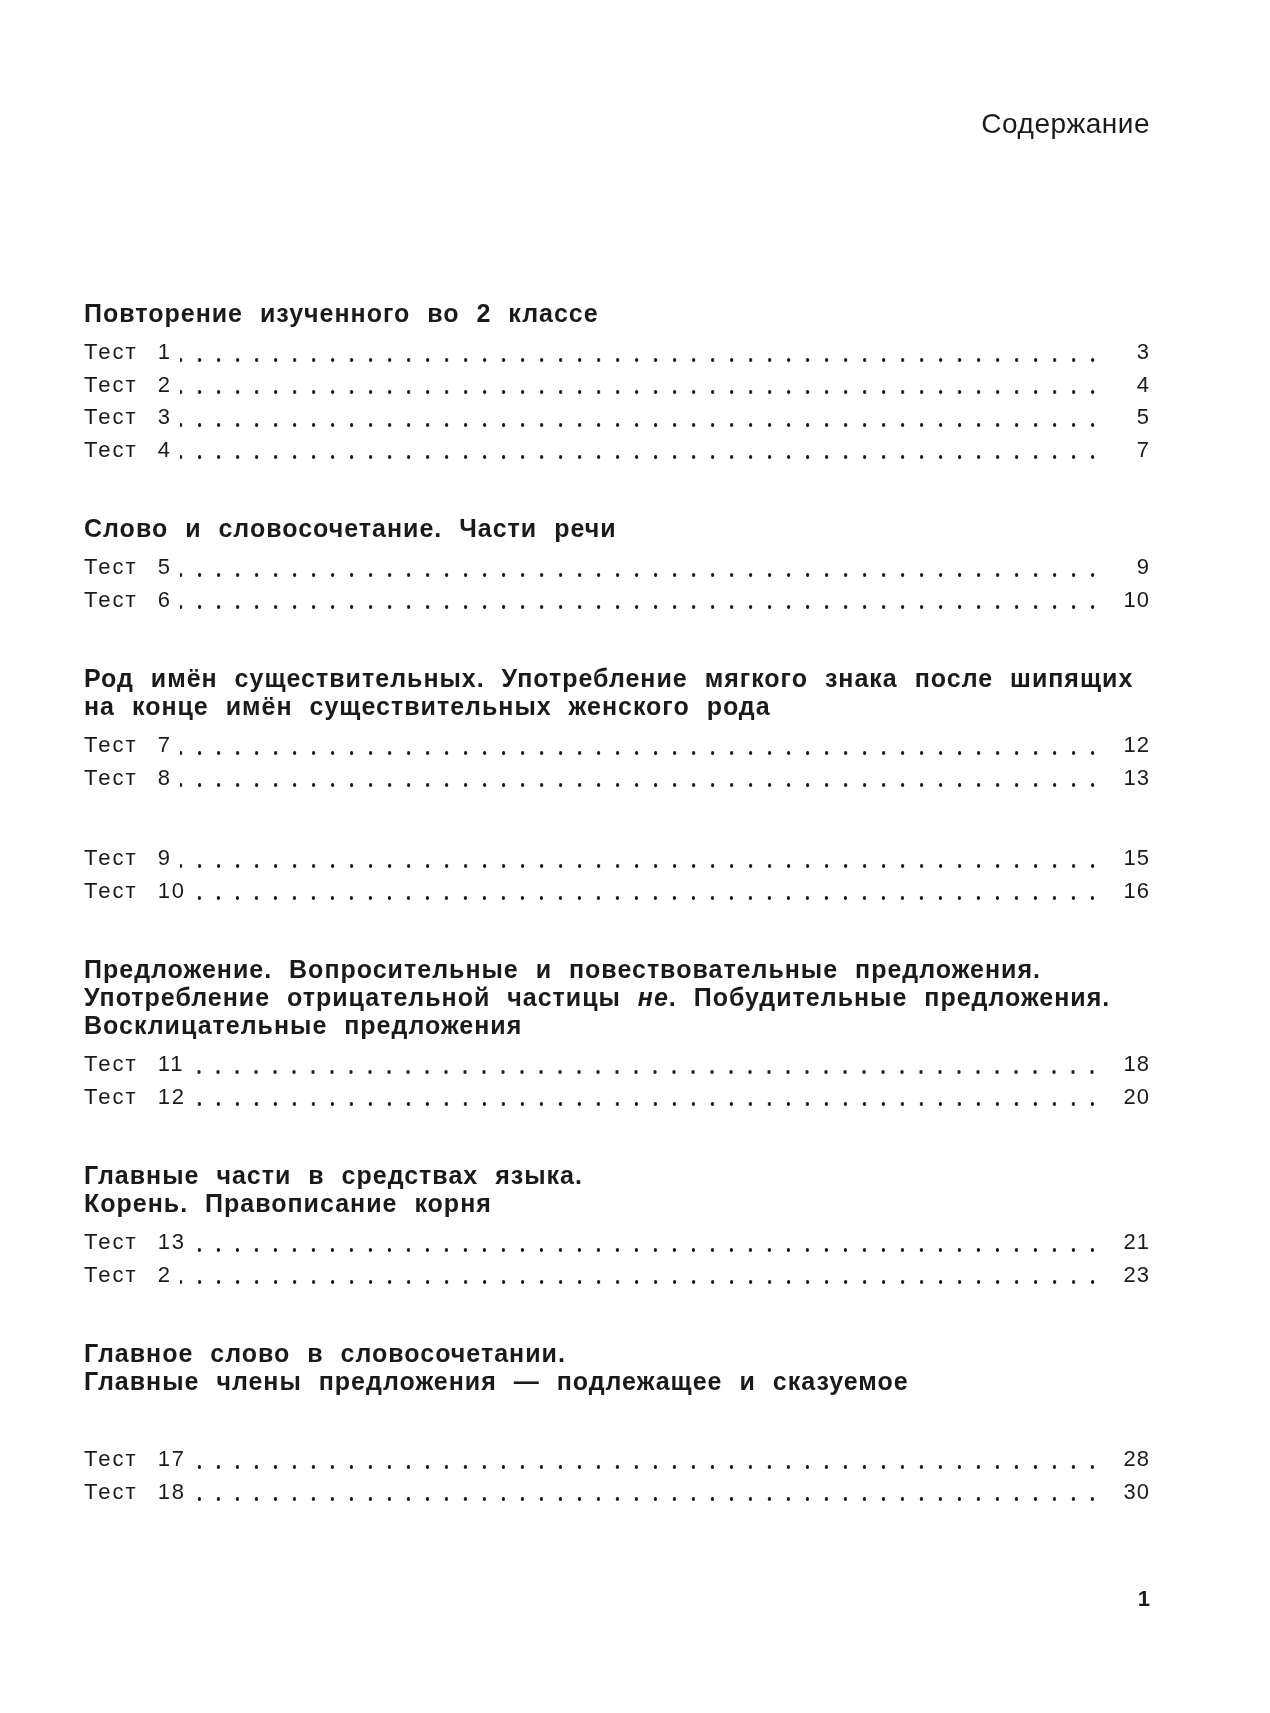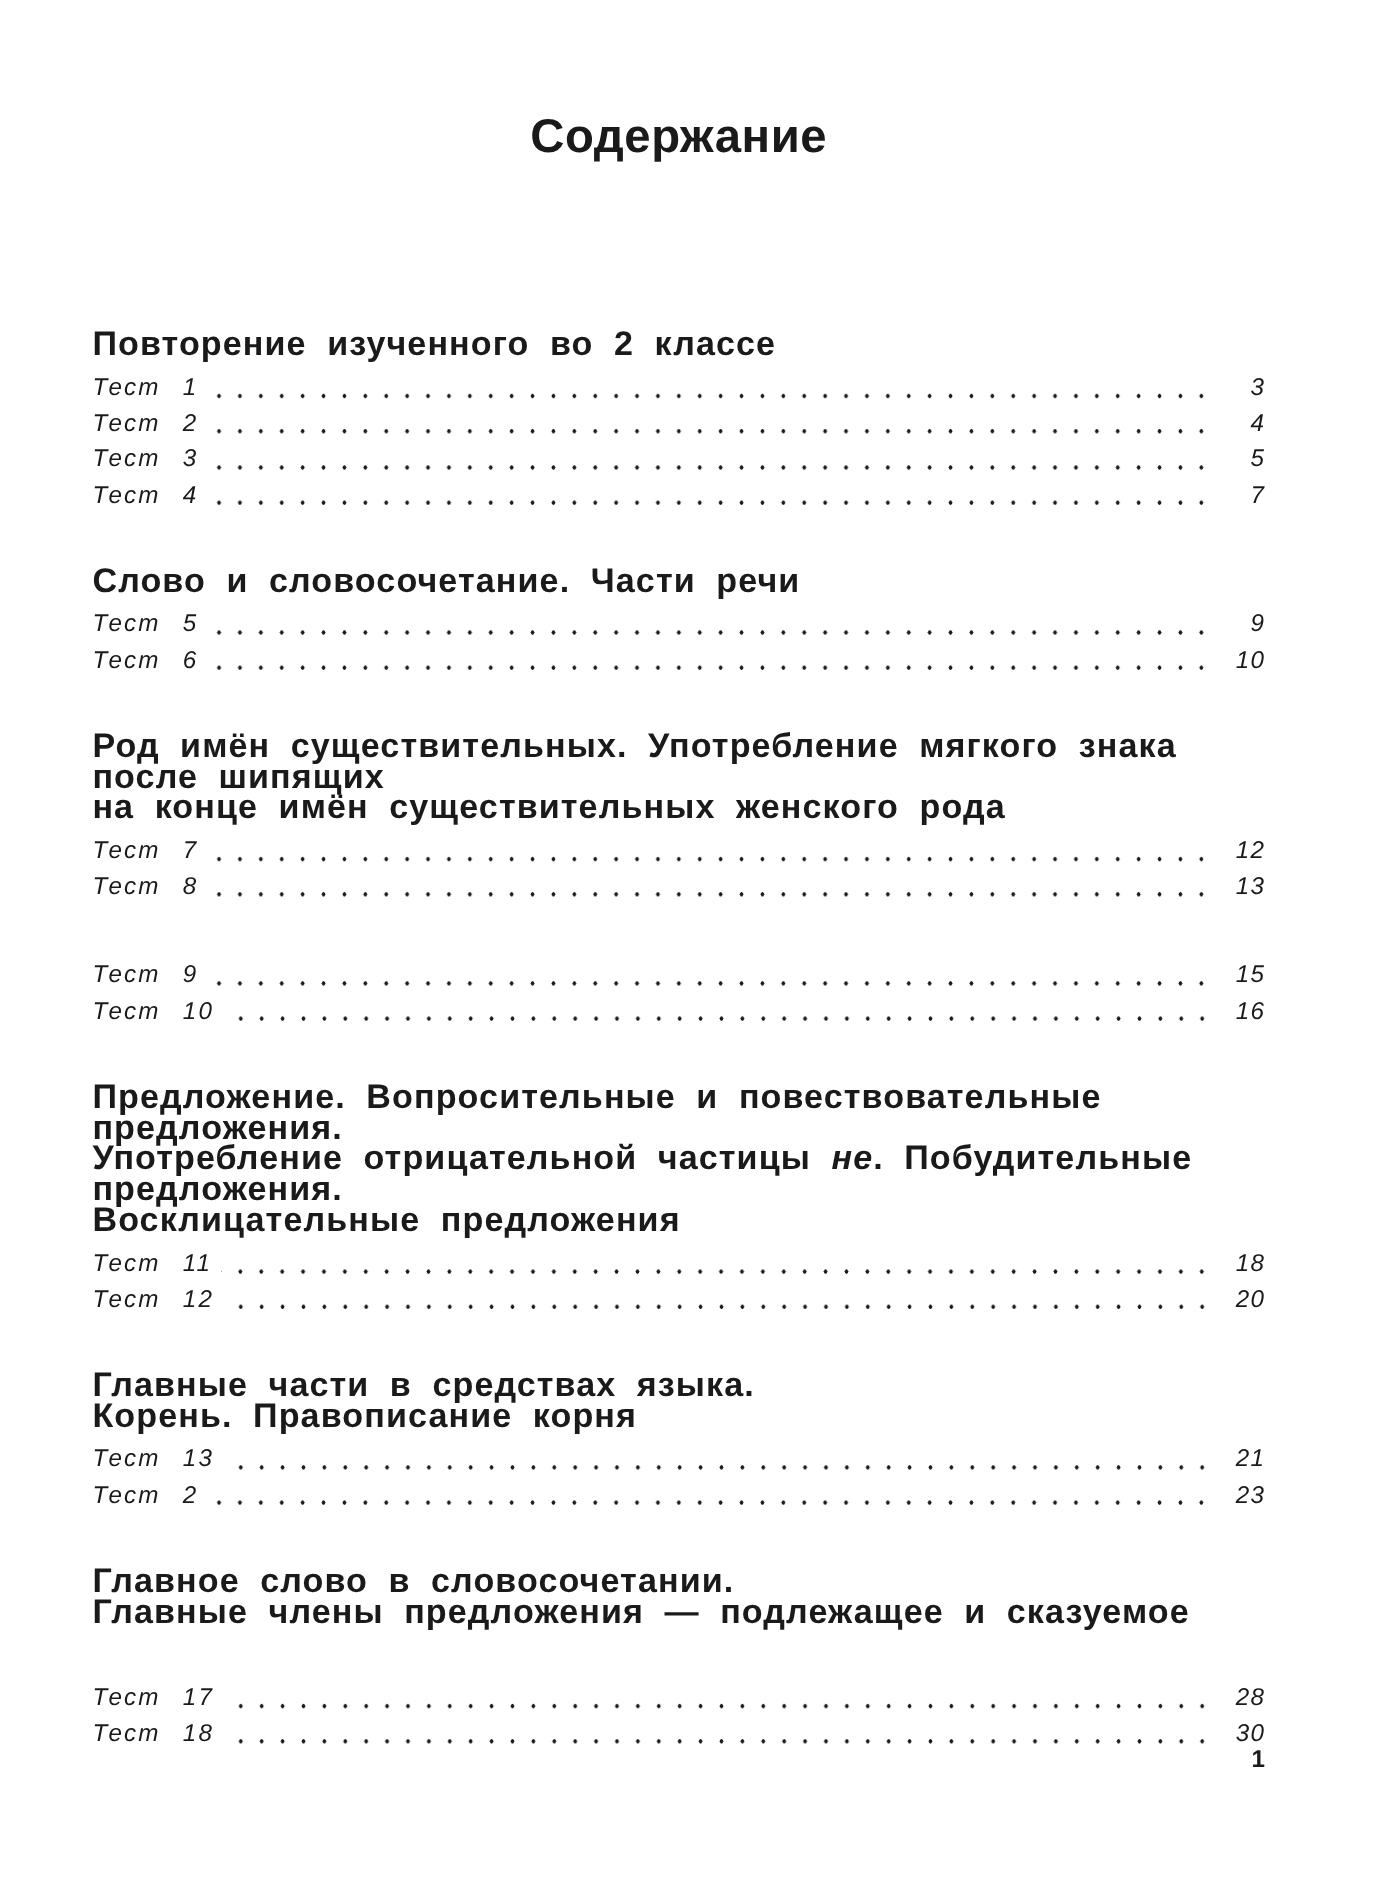--- a/index.html
+++ b/index.html
@@ -18,38 +18,38 @@
   .page {
     position: relative;
     width: 100%;
     height: 100%;
     box-sizing: border-box;
     padding: 0 120px 0 84px;
   }
   .doc-title {
     margin: 0;
     padding-top: 104px;
-    font-size: 43px;
+    font-size: 28px;
     line-height: 40px;
-    font-weight: bold;
-    text-align: center;
+    font-weight: normal;
+    text-align: right;
     letter-spacing: 0.5px;
   }
   .toc {
     margin-top: 155px;
   }
   .toc-section {
     margin-top: 0;
   }
   .toc-section + .toc-section {
     margin-top: 48px;
   }
   .section-heading {
     margin: 0;
-    font-size: 31px;
+    font-size: 25px;
     line-height: 28px;
     font-weight: bold;
     letter-spacing: 1px;
     word-spacing: 9px;
     white-space: pre-line;
   }
   .section-heading .h-part {
     white-space: pre-line;
     text-align: center;
   }
@@ -59,21 +59,20 @@
   }
   .toc-list {
     margin-top: 9px;
   }
   .toc-row {
     display: flex;
     align-items: stretch;
     height: 32.5px;
     font-size: 22px;
     line-height: 32.5px;
-    font-style: italic;
   }
   .row-label {
     white-space: nowrap;
     letter-spacing: 2px;
     word-spacing: 12px;
     flex: 0 0 auto;
   }
   .leader {
     flex: 1 1 auto;
     margin-left: 8px;

